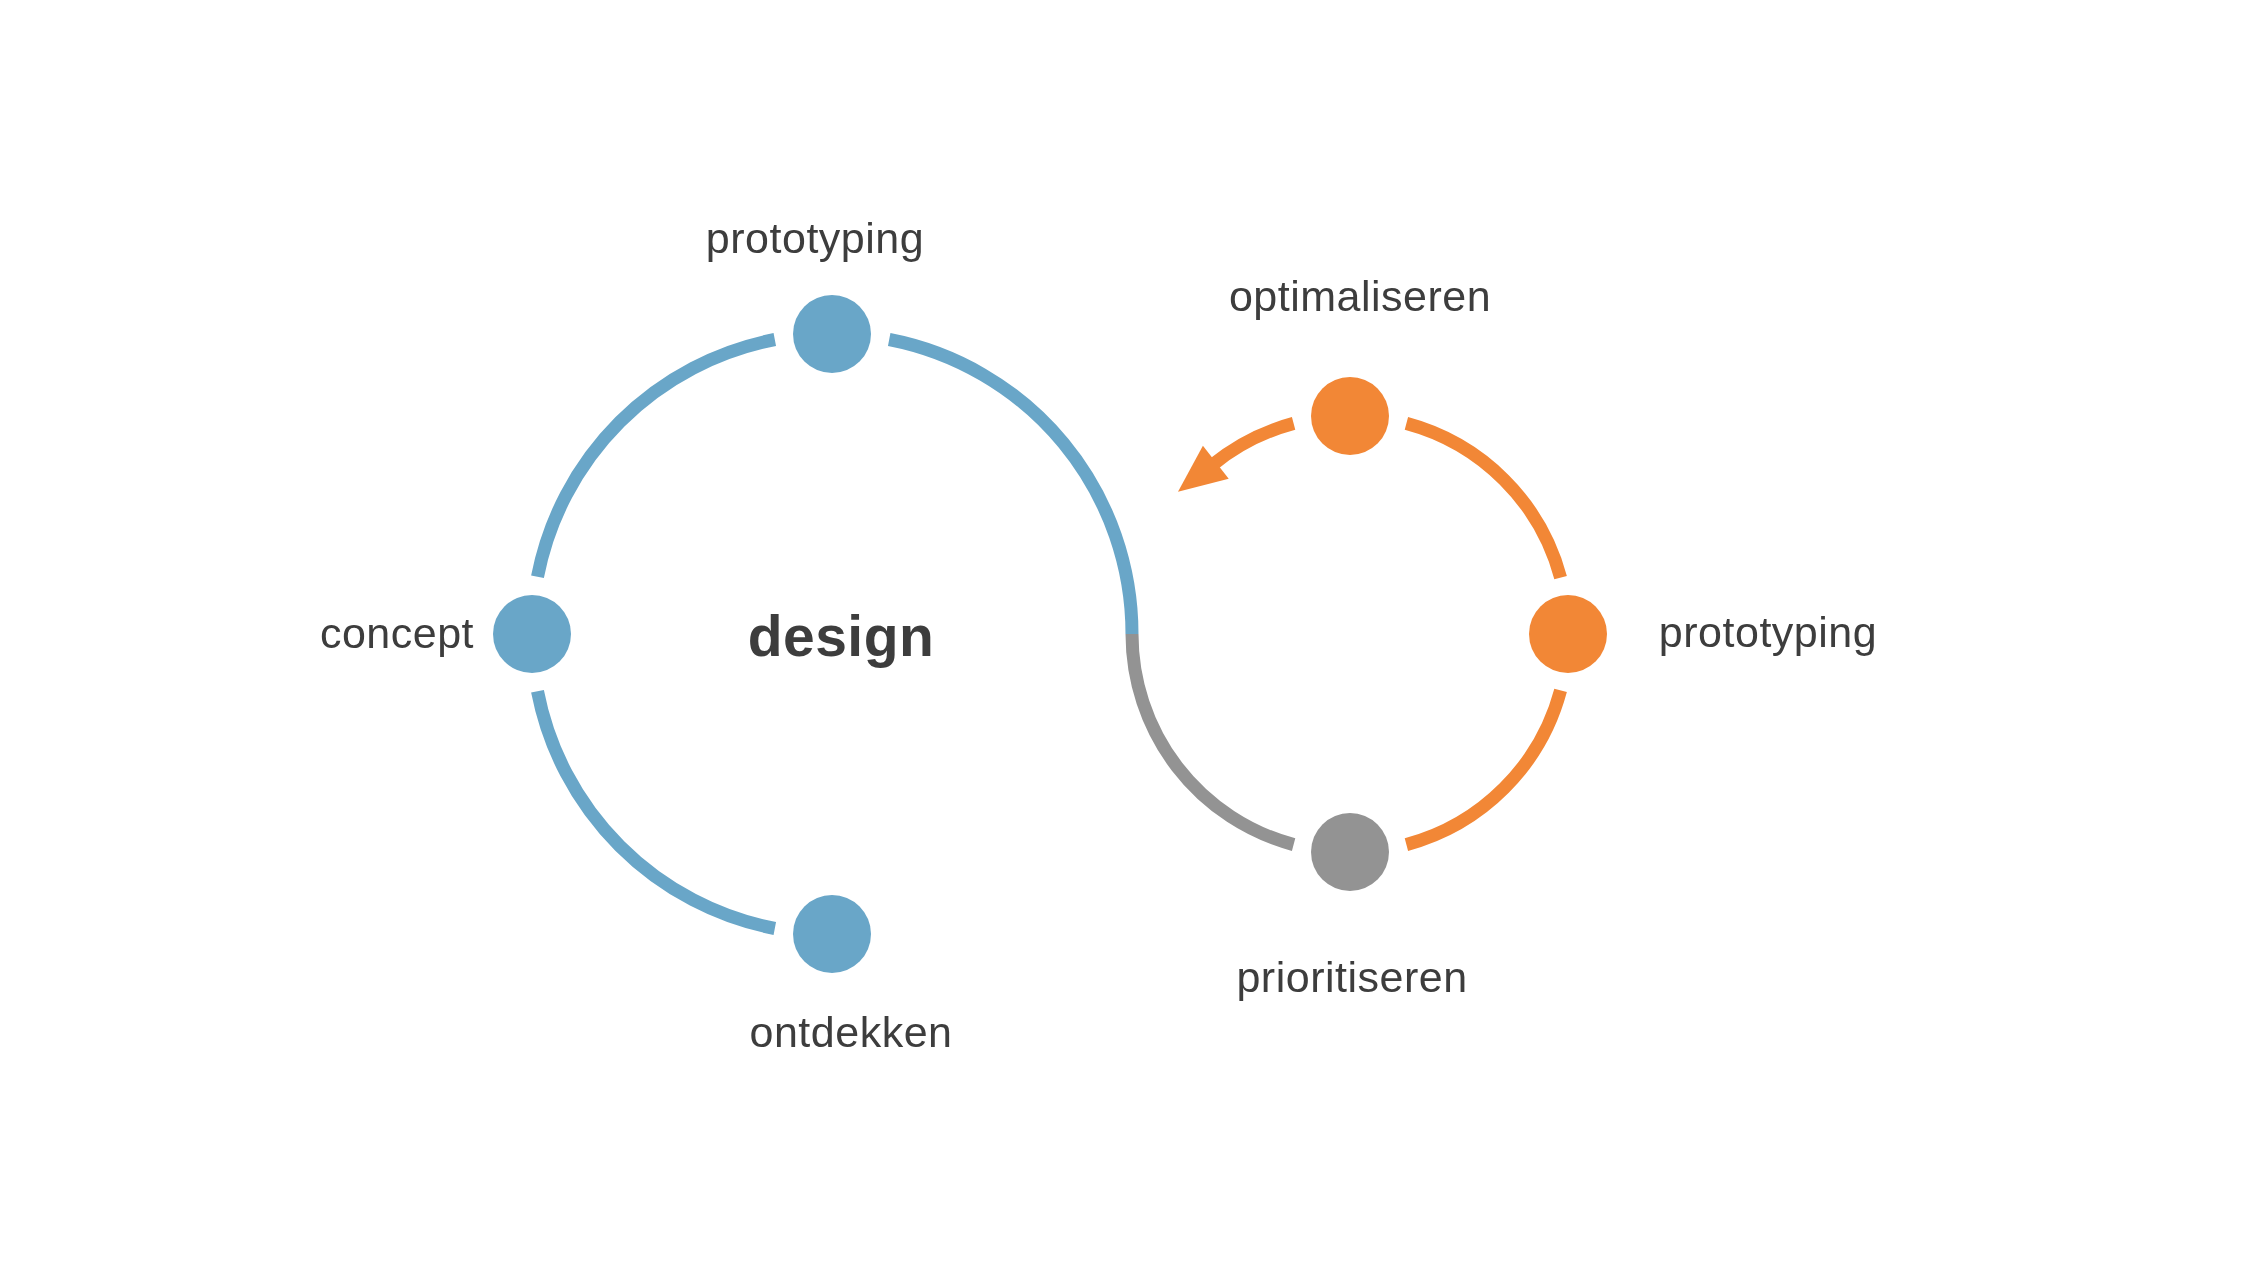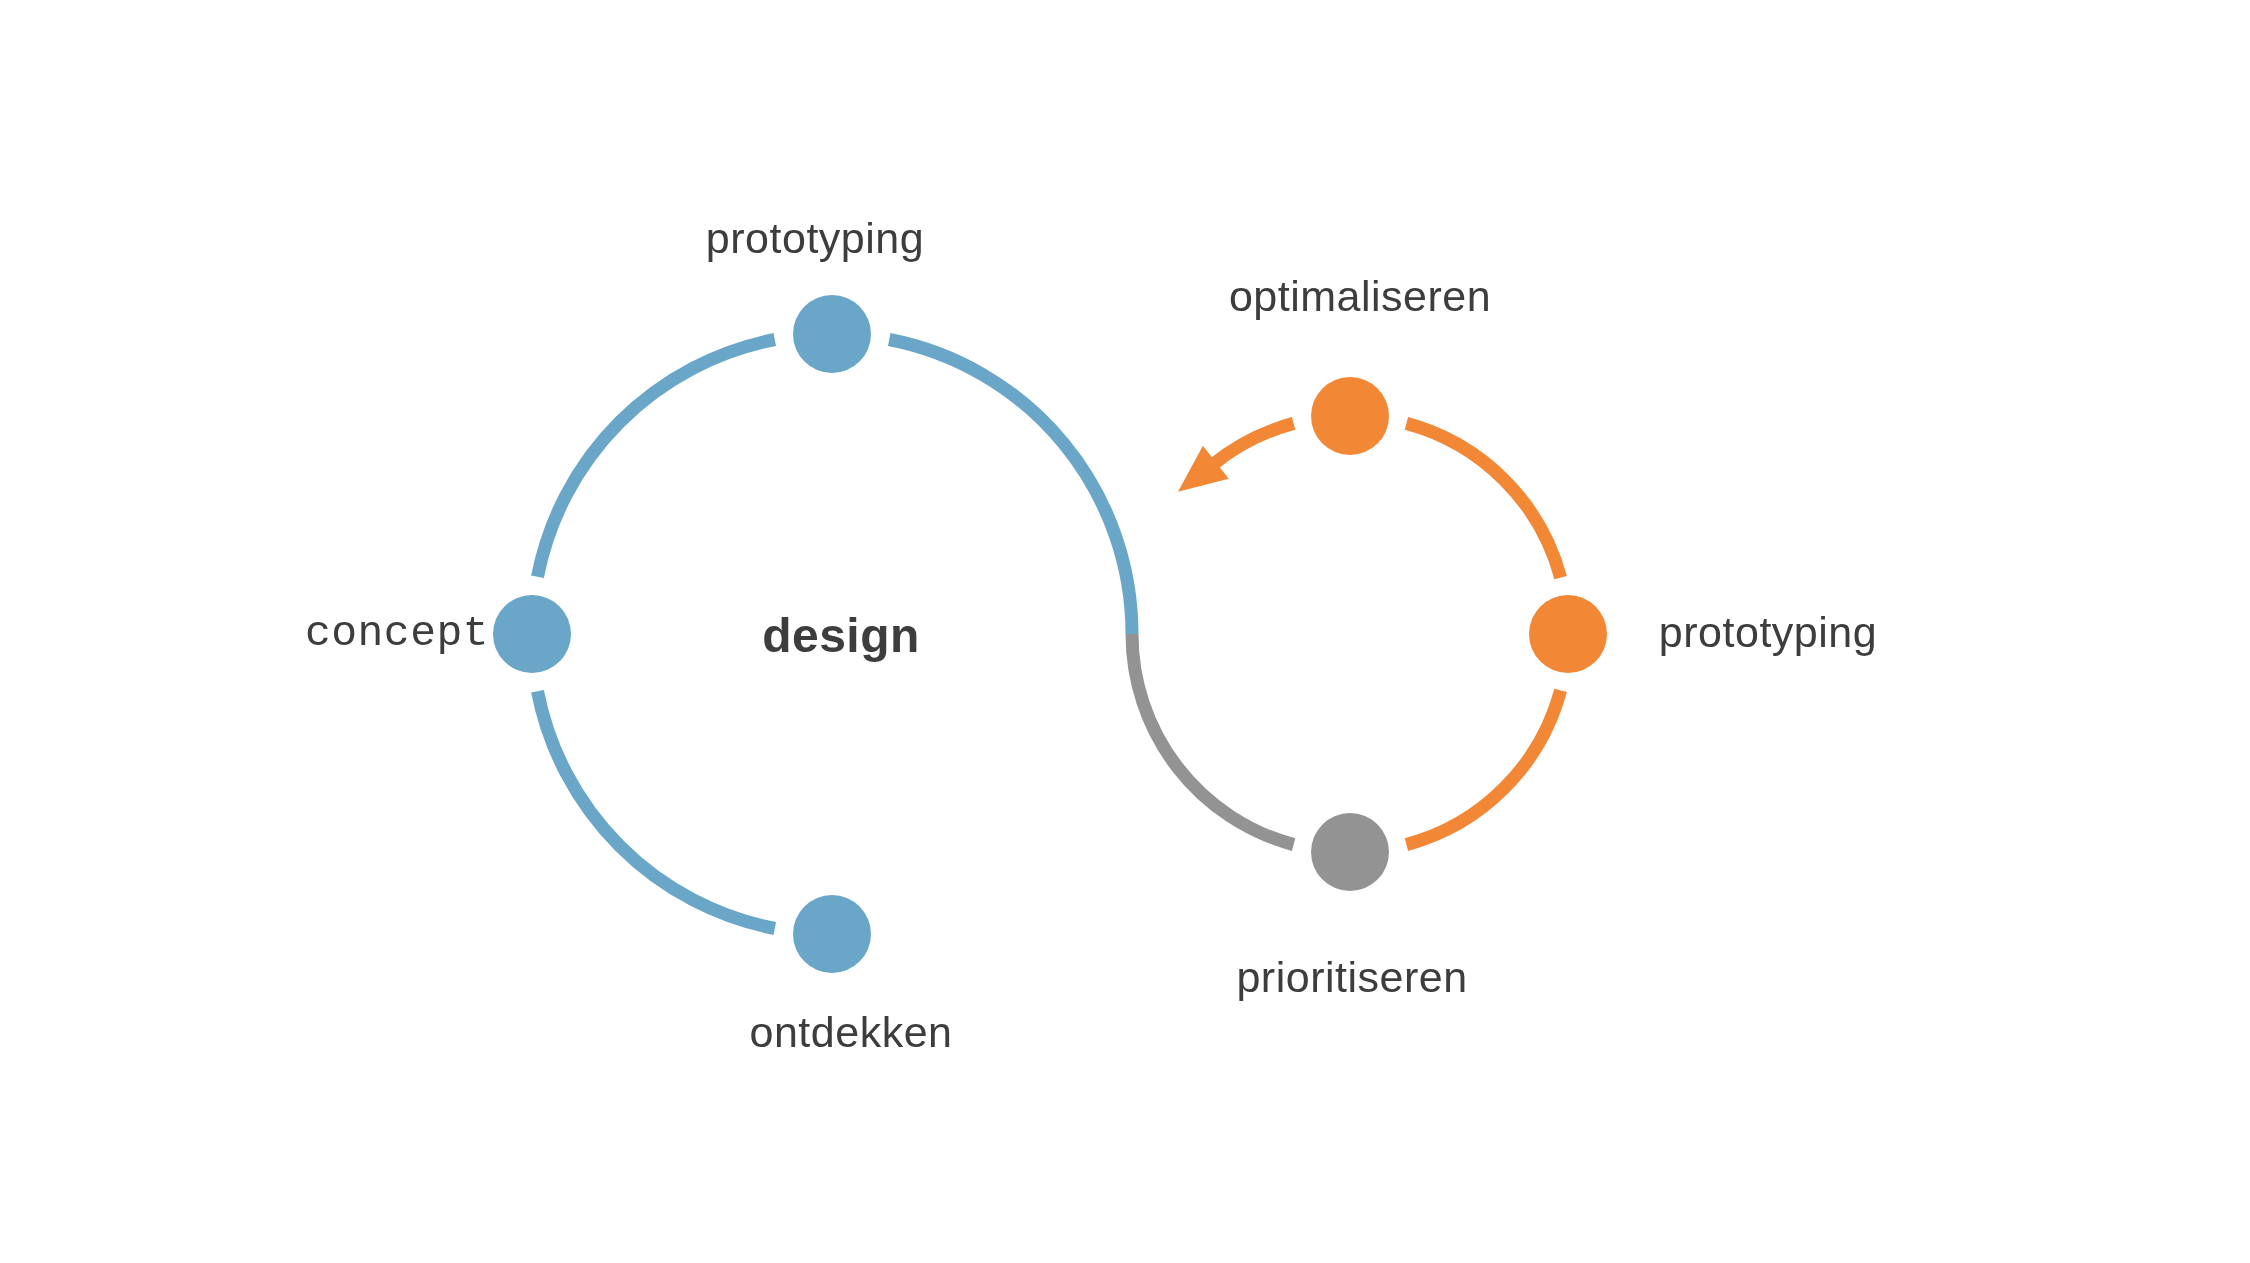--- a/index.html
+++ b/index.html
@@ -40,21 +40,21 @@
     color: var(--text, #3D3D3D);
     white-space: nowrap;
     letter-spacing: 0.5px;
     line-height: 1;
   }
   .node-label {
     font-size: 43px;
     font-weight: 400;
   }
   .center-label {
-    font-size: 48px;
+    font-size: 57px;
     font-weight: 400;
   }
   .center-label.semibold {
     font-weight: 700;
   }
 </style>
 </head>
 <body>
 
 <div class="canvas">
@@ -74,21 +74,21 @@
 
     <circle class="dot blue" cx="832" cy="334" r="39"></circle>
     <circle class="dot blue" cx="532" cy="634" r="39"></circle>
     <circle class="dot blue" cx="832" cy="934" r="39"></circle>
     <circle class="dot orange" cx="1350" cy="416" r="39"></circle>
     <circle class="dot orange" cx="1568" cy="634" r="39"></circle>
     <circle class="dot gray" cx="1350" cy="852" r="39"></circle>
   </svg>
 
   <div class="label node-label" style="left:815px;  top:238px;">prototyping</div>
-  <div class="label node-label" style="left:397px;  top:633px;font-family:Liberation Mono, monospace;">concept</div>
+  <div class="label node-label" style="left:397px;  top:633px;">concept</div>
   <div class="label node-label" style="left:851px;  top:1032px;">ontdekken</div>
   <div class="label node-label" style="left:1352px; top:296px;margin-left:8px;">optimaliseren</div>
   <div class="label node-label" style="left:1768px; top:632px;">prototyping</div>
   <div class="label node-label" style="left:1352px; top:977px;text-align:right;">prioritiseren</div>
 
   <div class="label center-label semibold" style="left:841px; top:636px;">design</div>
 
 </div>
 
 </body></html>

